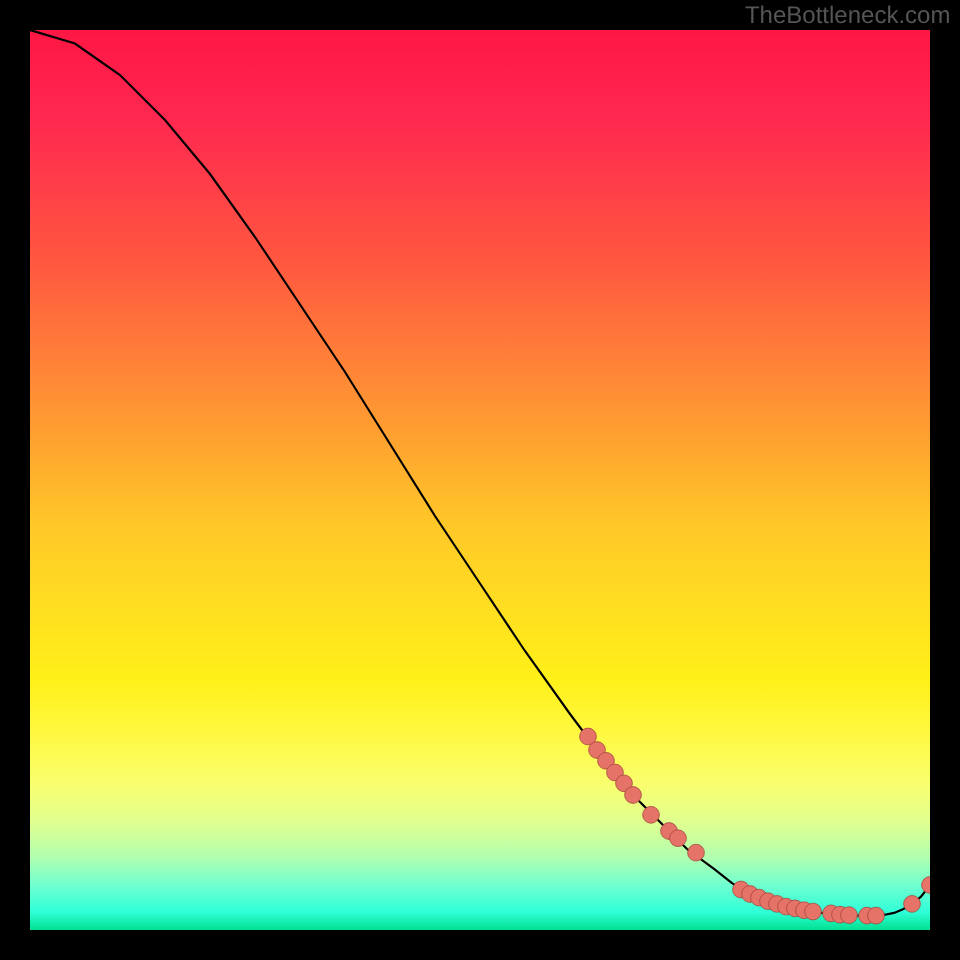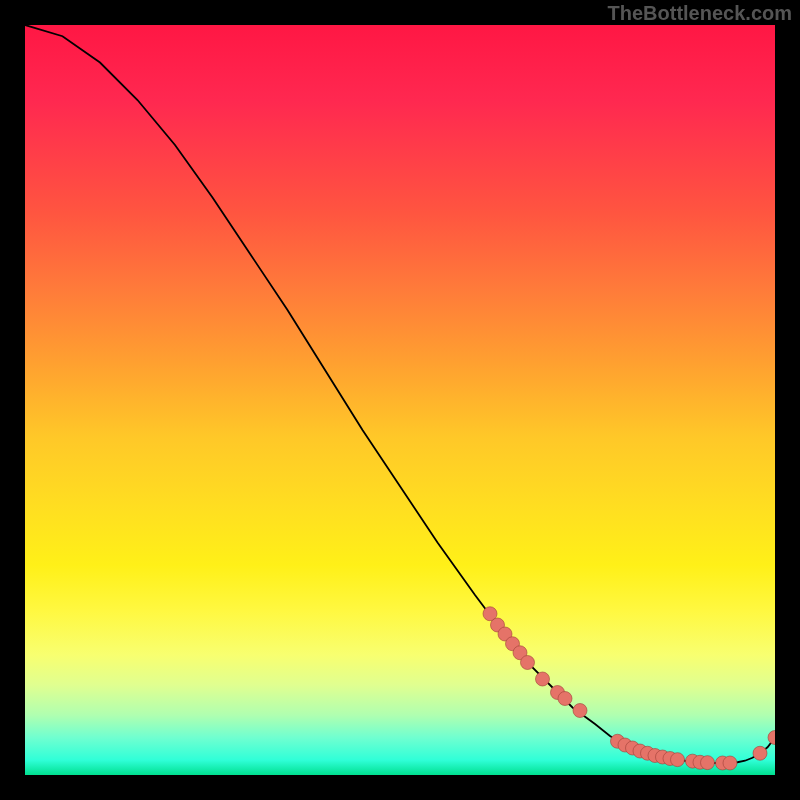--- a/index.html
+++ b/index.html
@@ -14,21 +14,21 @@
       position: relative;
       overflow: hidden;
     }
     .watermark {
       position: absolute;
       top: 2px;
       right: 8px;
       color: #555;
       font-family: Arial, sans-serif;
       font-size: 20px;
-      font-weight: 700;
+      font-weight: 400;
       z-index: 10;
     }
     .chart-container {
       position: absolute;
       top: 25px;
       left: 25px;
       width: 750px;
       height: 750px;
     }
     .gradient-bg {

